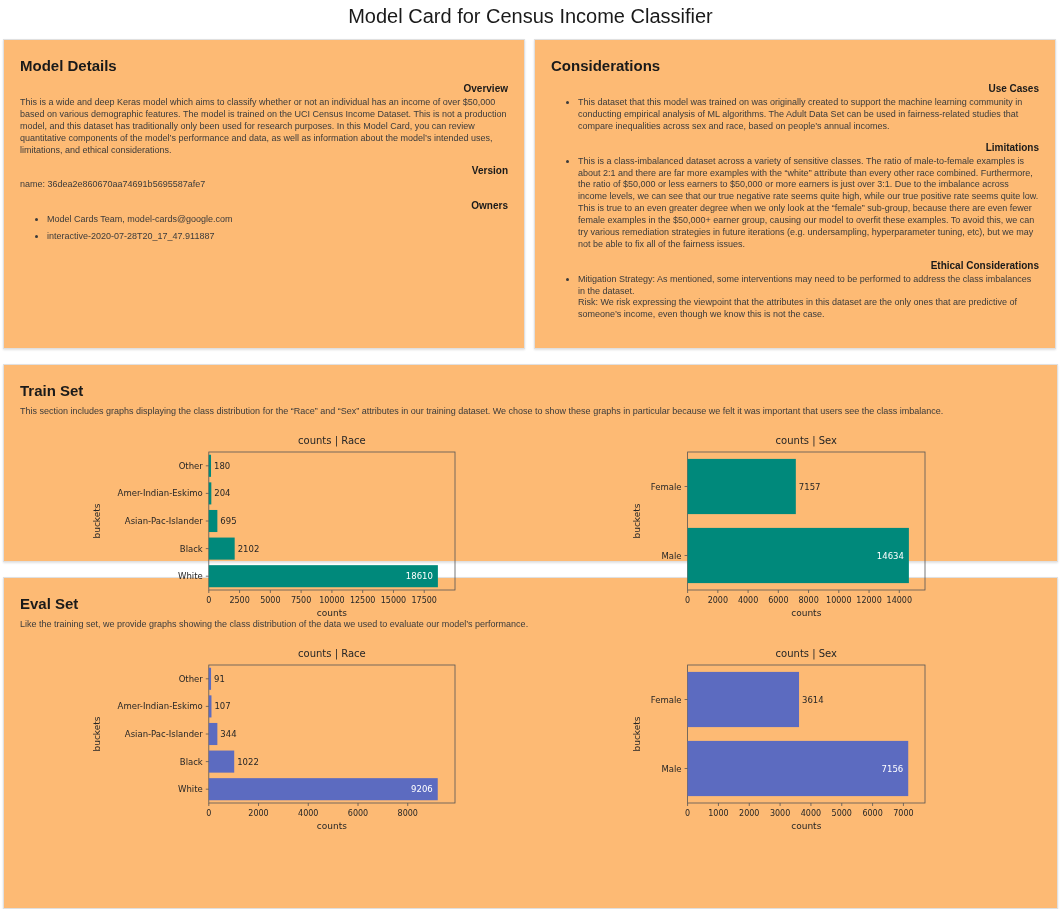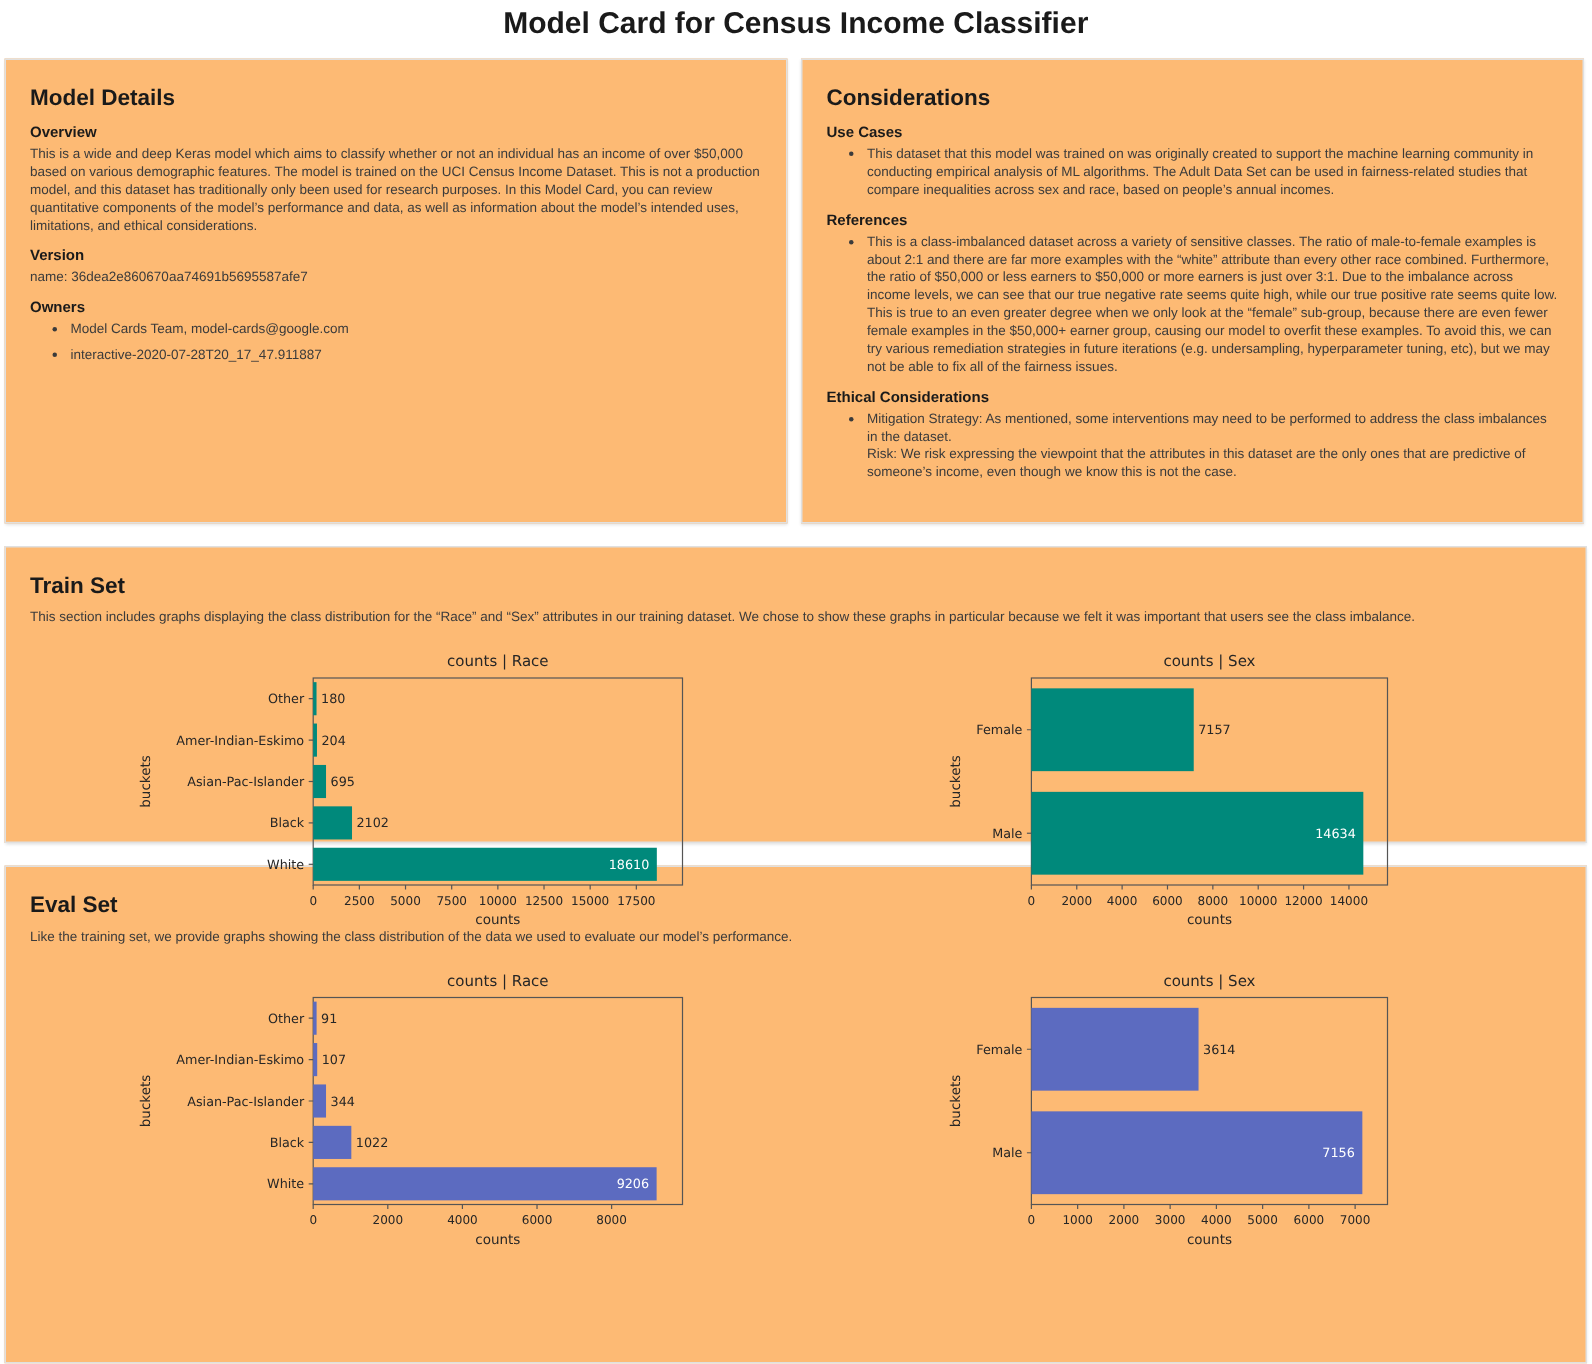--- a/index.html
+++ b/index.html
@@ -1,25 +1,25 @@
 <!DOCTYPE html>
 <html><head>
 <meta charset="utf-8">
 <style>
   html,body{margin:0;padding:0;background:#fff;}
   body{width:1061px;height:909px;font-family:"Liberation Sans",sans-serif;color:#212121;overflow:hidden;}
-  h1{font-size:20px;font-weight:700;text-align:center;margin:5px 0 11px;color:#1a1a1a;}
+  h1{font-size:20px;font-weight:400;text-align:center;margin:5px 0 11px;color:#1a1a1a;}
   .row{display:flex;gap:9px;margin:0 3px;}
   .card{background:#fdba74;border:1px solid #e0e0e0;box-shadow:0 1px 2px rgba(0,0,0,.12);
         box-sizing:border-box;padding:9px 16px 12px;}
   .row .card{width:522px;height:310px;}
   .card.wide{margin:15px 3px 0;height:198px;}
   .card.wide.eval{height:332px;}
   h2{font-size:15px;font-weight:700;margin:8px 0 7px;color:#1a1a1a;}
-  h3{font-size:10px;font-weight:700;margin:9px 0 3px;color:#1a1a1a;}
+  h3{font-size:10px;font-weight:700;margin:9px 0 3px;color:#1a1a1a;text-align:right;}
   p,li{font-size:9px;line-height:1.32;color:#3b3b3b;margin:0 0 3px;}
   ul{margin:3px 0 5px;padding-left:27px;}
   li{margin-bottom:2px;}
   li .sub{display:block;}
   .charts{display:flex;margin-top:14px;}
   svg.chart{display:block;}
   svg.chart.race{margin-left:72px;}
   svg.chart.sex{margin-left:165px;}
   svg text{font-family:"DejaVu Sans",sans-serif;}
 </style>
@@ -46,21 +46,21 @@
         <li>interactive-2020-07-28T20_17_47.911887</li>
       </ul>
     </section>
 
     <section class="card">
       <h2>Considerations</h2>
       <h3>Use Cases</h3>
       <ul>
         <li>This dataset that this model was trained on was originally created to support the machine learning community in conducting empirical analysis of ML algorithms. The Adult Data Set can be used in fairness-related studies that compare inequalities across sex and race, based on people’s annual incomes.</li>
       </ul>
-      <h3>References</h3>
+      <h3>Limitations</h3>
       <ul>
         <li>This is a class-imbalanced dataset across a variety of sensitive classes. The ratio of male-to-female examples is about 2:1 and there are far more examples with the “white” attribute than every other race combined. Furthermore, the ratio of $50,000 or less earners to $50,000 or more earners is just over 3:1. Due to the imbalance across income levels, we can see that our true negative rate seems quite high, while our true positive rate seems quite low. This is true to an even greater degree when we only look at the “female” sub-group, because there are even fewer female examples in the $50,000+ earner group, causing our model to overfit these examples. To avoid this, we can try various remediation strategies in future iterations (e.g. undersampling, hyperparameter tuning, etc), but we may not be able to fix all of the fairness issues.</li>
       </ul>
       <h3>Ethical Considerations</h3>
       <ul>
         <li>
           <span class="sub">Mitigation Strategy: As mentioned, some interventions may need to be performed to address the class imbalances in the dataset.</span>
           <span class="sub">Risk: We risk expressing the viewpoint that the attributes in this dataset are the only ones that are predictive of someone’s income, even though we know this is not the case.</span>
         </li>
       </ul>

